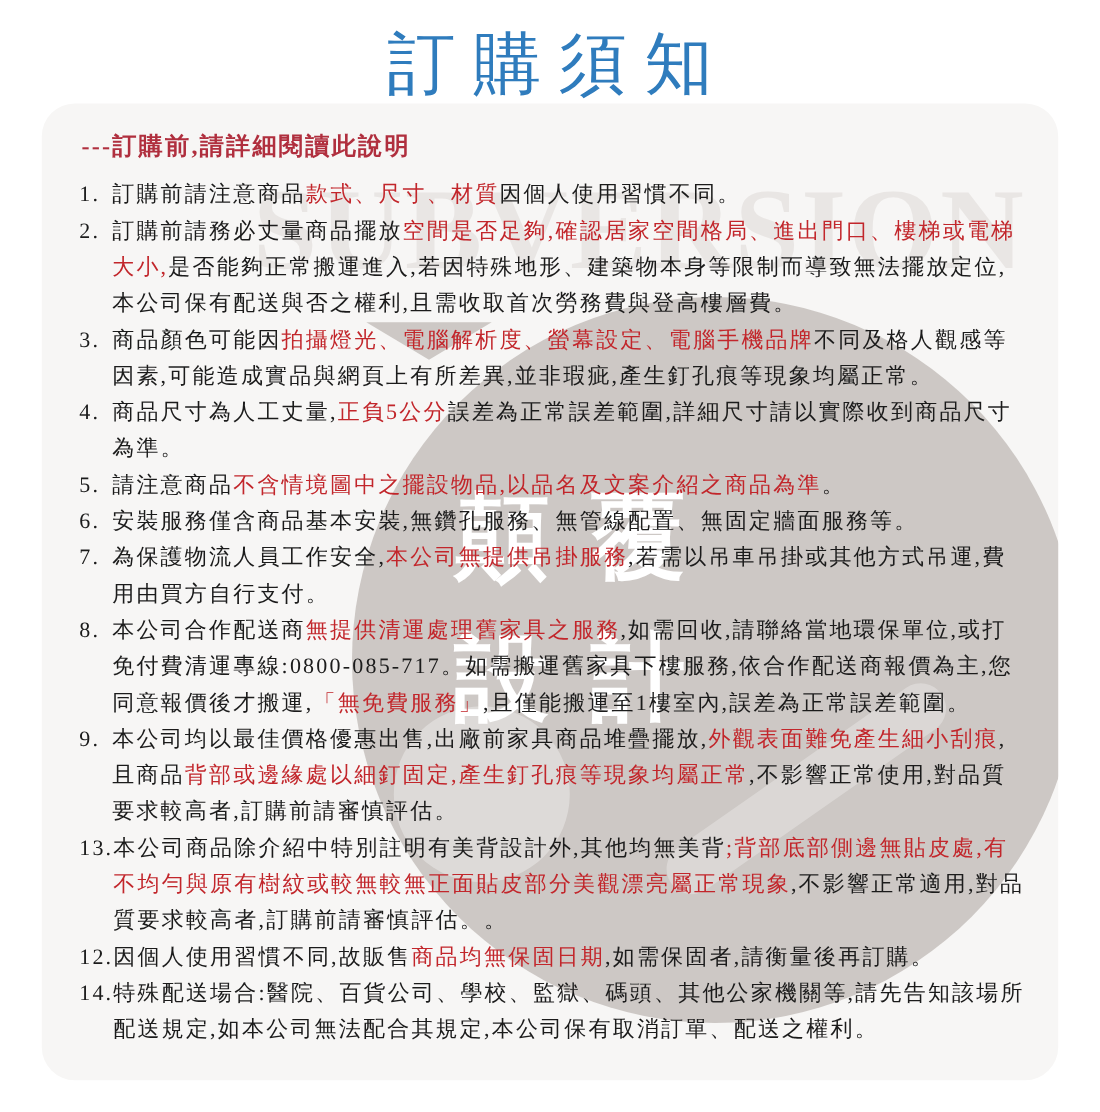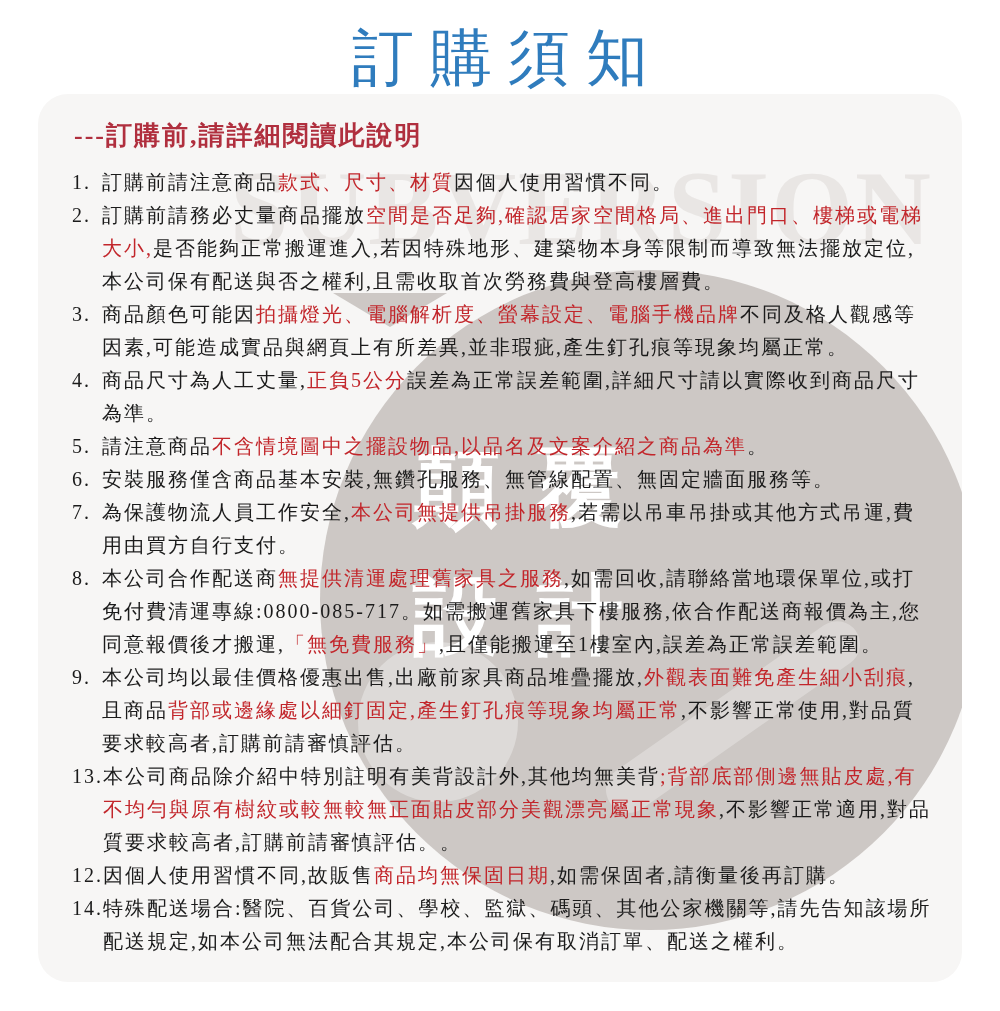--- a/index.html
+++ b/index.html
@@ -102,21 +102,21 @@
     z-index:1;
   }
   
   .box-content{
     position:relative;
     z-index:2;
     padding:24px 30px 18px 34px;
   }
   .notice-intro{
     margin:0 0 13px 2px;
-    font-size:26px;
+    font-size:22px;
     font-weight:bold;
     letter-spacing:2px;
     color:var(--intro_red);
   }
   .notice-list{
     font-size:20px;
     line-height:33px;
     letter-spacing:2px;
   }
   .notice-item{

